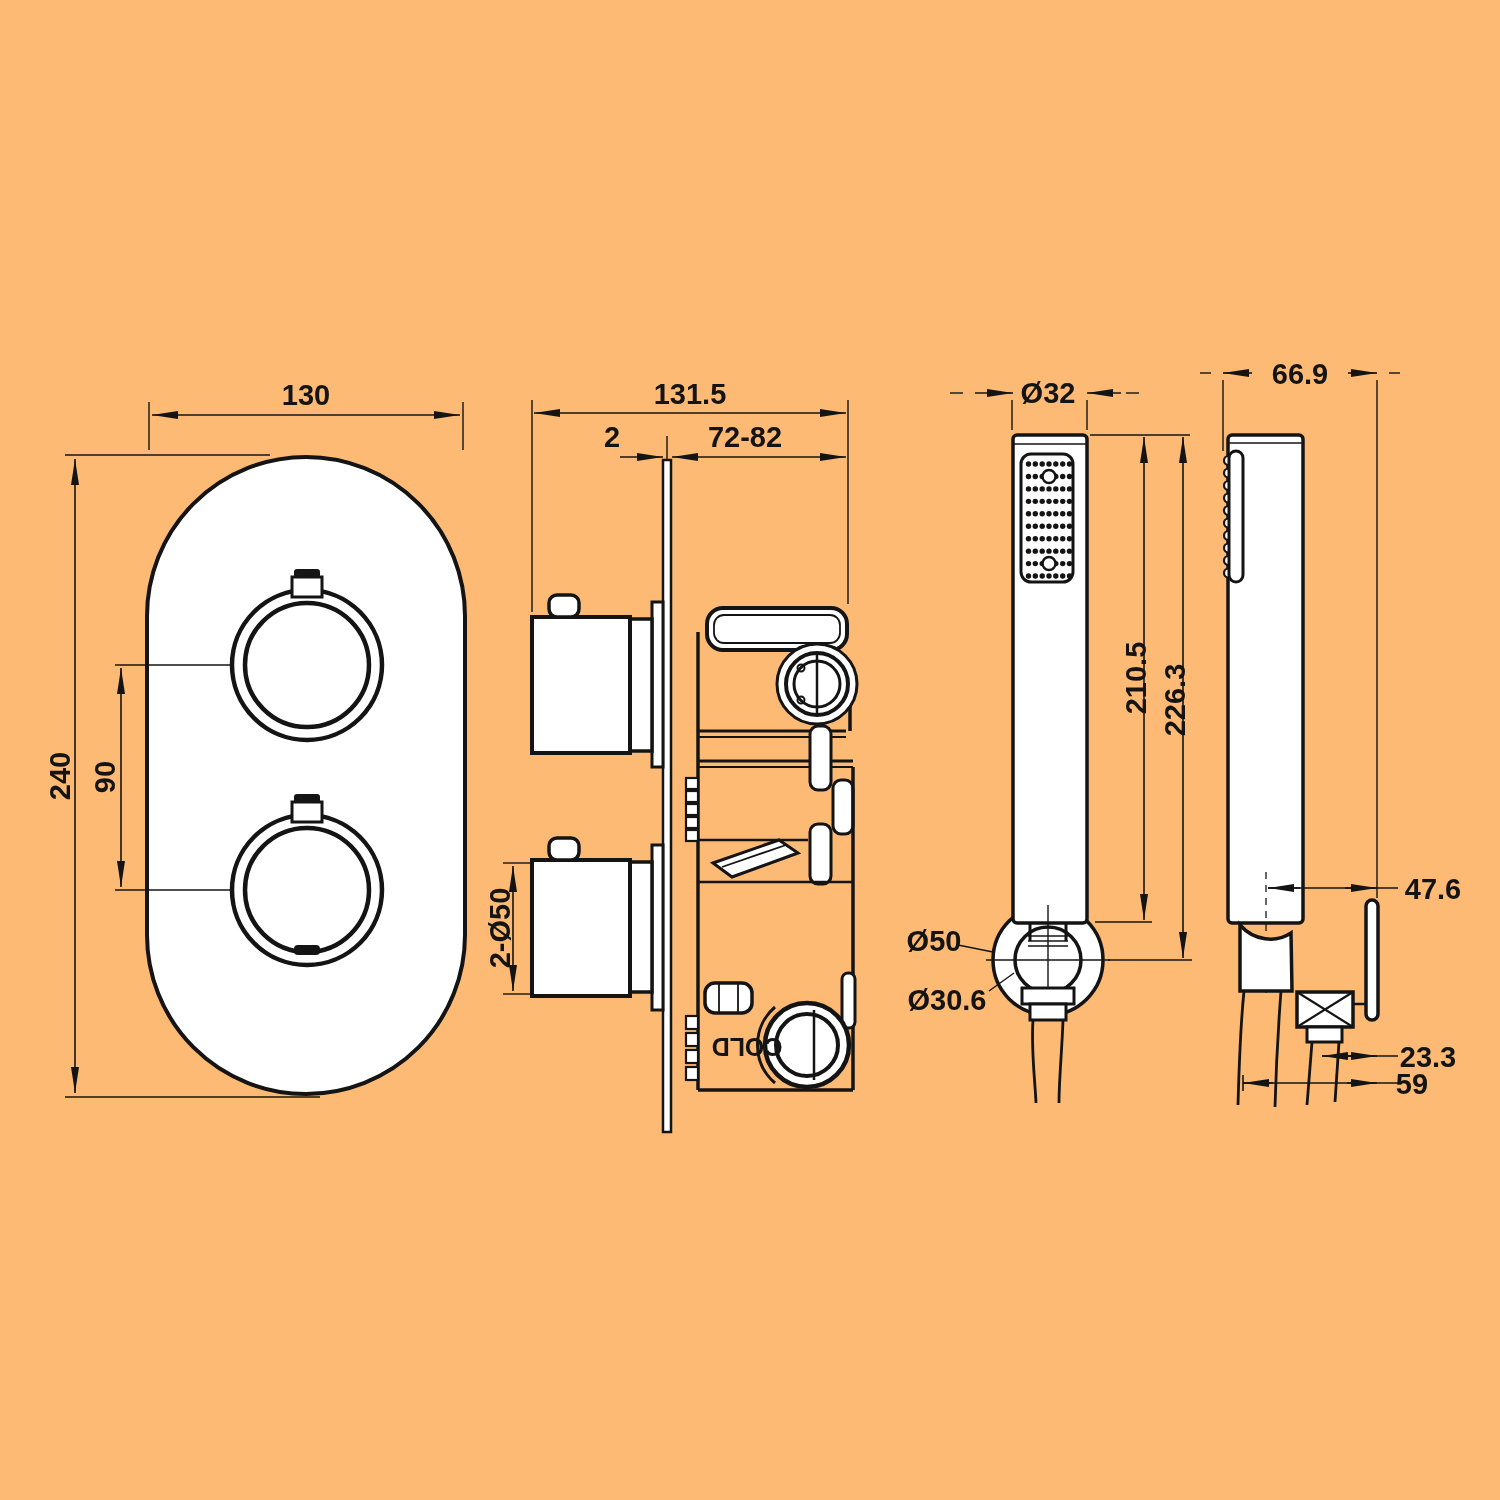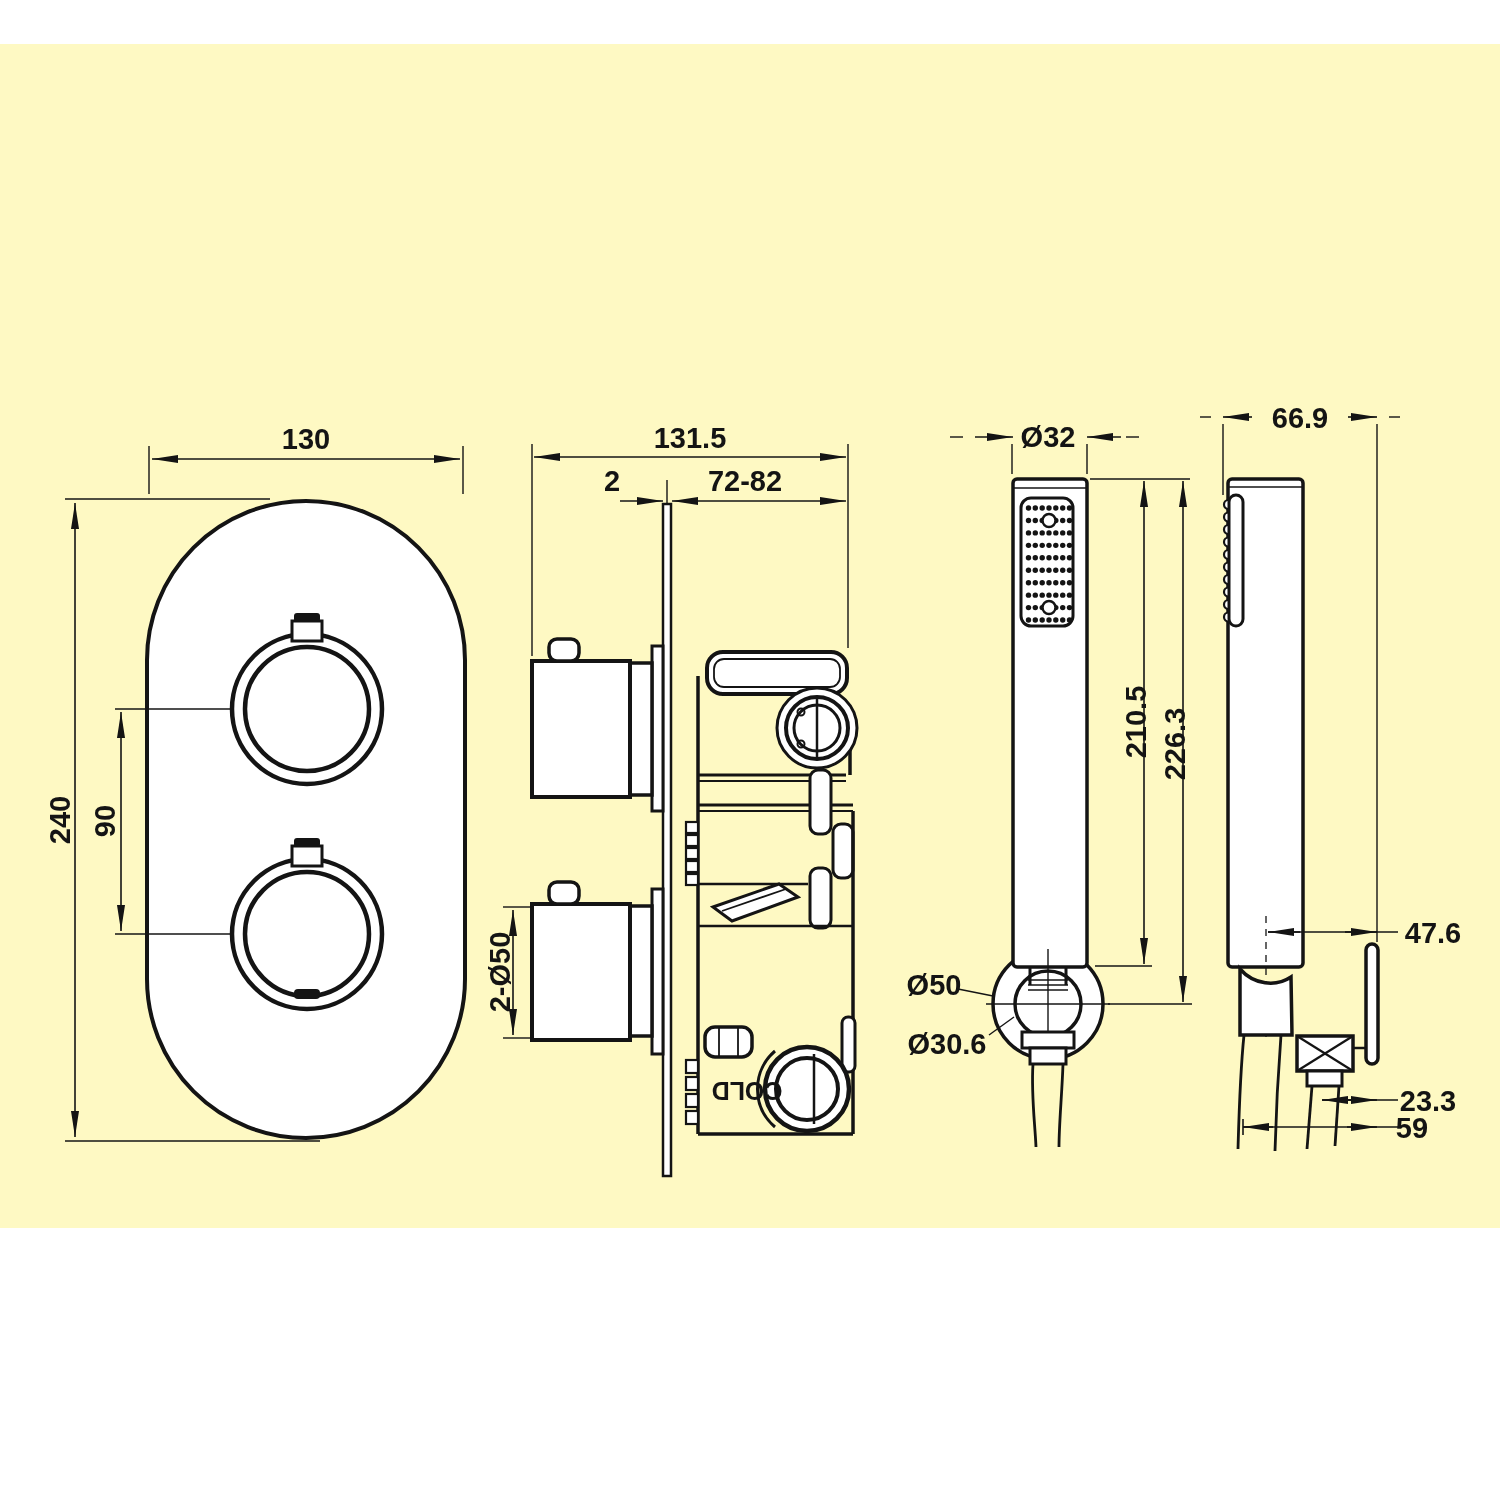--- a/index.html
+++ b/index.html
@@ -1,16 +1,16 @@
 <!DOCTYPE html>
 <html><head>
 <meta charset="utf-8">
 <style>
   html,body{margin:0;padding:0;background:#ffffff;}
-  .stage{position:relative;width:1500px;height:1184px;background:#fef9c3;overflow:hidden;margin-top:44px;}
+  .stage{position:relative;width:1500px;height:1500px;background:#fdba74;overflow:hidden;}
   svg{display:block;}
   .dim{font-family:"Liberation Sans","DejaVu Sans",sans-serif;font-weight:bold;font-size:29px;fill:#141414;}
   .dim-sm{font-family:"Liberation Sans","DejaVu Sans",sans-serif;font-weight:bold;font-size:25px;fill:#141414;}
 </style>
 </head>
 <body>
 
 <div class="stage">
 <svg width="1500" height="1500" viewBox="0 0 1500 1500">
   <defs>

